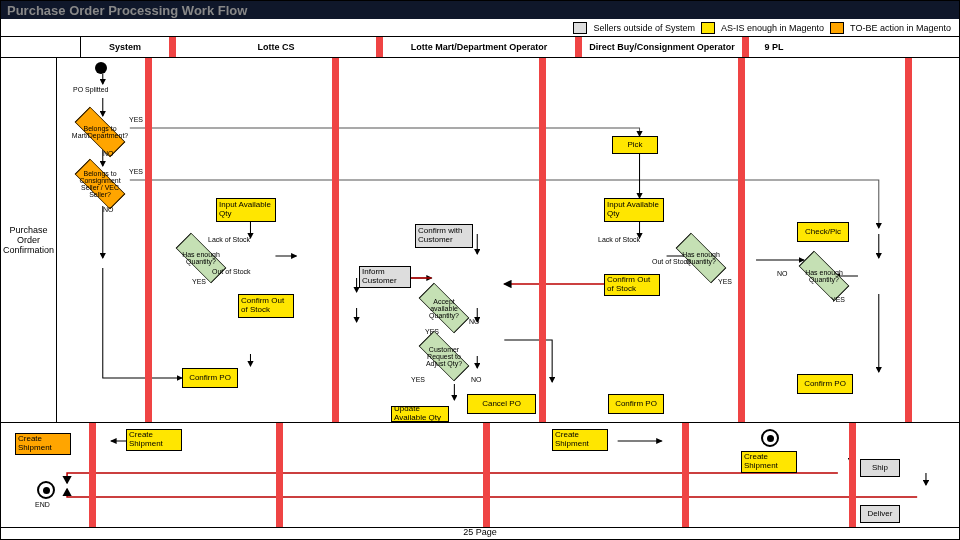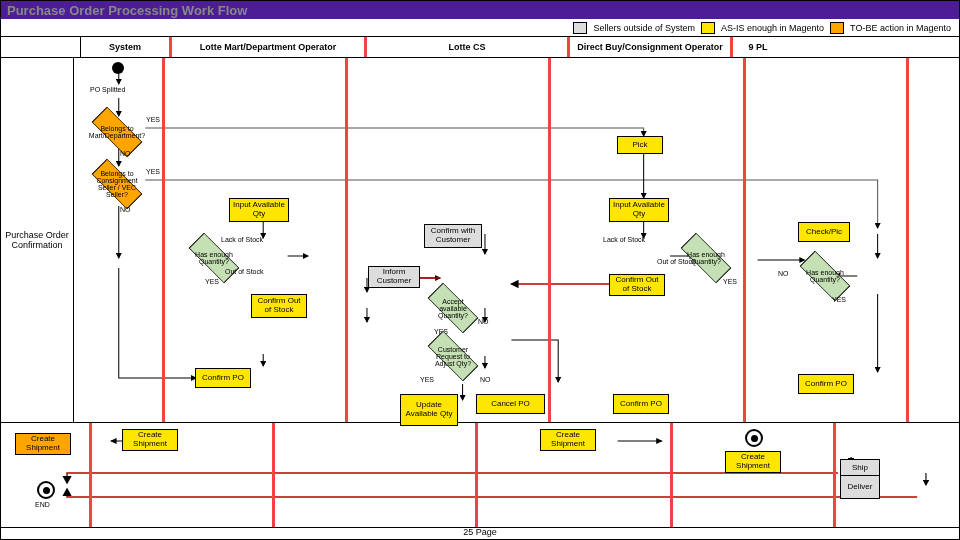--- a/index.html
+++ b/index.html
@@ -1,30 +1,30 @@
 <!DOCTYPE html>
 <html><head>
 <meta charset="utf-8">
 <style>
 html,body{margin:0;padding:0;font-family:Arial,sans-serif;font-size:9px;background:#fff}
 .wrap{width:960px;height:540px;position:relative;border:1px solid #000;box-sizing:border-box;overflow:hidden}
-.titlebar{background:#4c1d95;color:#888;font-size:13px;font-weight:bold;padding:2px 6px;height:18px;box-sizing:border-box}
+.titlebar{background:#0f172a;color:#888;font-size:13px;font-weight:bold;padding:2px 6px;height:18px;box-sizing:border-box}
 .legend{display:flex;justify-content:flex-end;gap:6px;align-items:center;padding:2px 8px;border-bottom:1px solid #000;height:18px;box-sizing:border-box}
 .legend-box{width:12px;height:10px;border:1px solid #000;display:inline-block}
 .lb-gray{background:#ddd}.lb-yel{background:#ffe600}.lb-org{background:#ffa500}
 .row{display:flex;border-bottom:1px solid #000}
 .rowhead{width:80px;border-right:1px solid #000;display:flex;align-items:center;justify-content:center;font-size:9px;padding:2px;box-sizing:border-box;text-align:center}
 .lanes{flex:1;display:flex}
-.lane{border-right:3px solid #ef4444;position:relative}
+.lane{border-right:7px solid #ef4444;position:relative}
 .lane:last-child{border-right:none}
 .l1{width:88px}.l2{width:180px}.l3{width:200px}.l4{width:192px}.l5{width:160px}.l6{width:50px}
 .lanehead{height:20px;font-size:9px;display:flex;align-items:center;justify-content:center;font-weight:bold;text-align:center}
 .body{height:364px}
 .footer{height:104px}
-.node{position:absolute;border:1px solid #000;text-align:center;display:flex;align-items:center;justify-content:center;padding:2px;box-sizing:border-box;font-size:8px;line-height:1.1}
+.node{position:absolute;border:1px solid #000;display:flex;align-items:center;justify-content:center;padding:2px;box-sizing:border-box;font-size:8px;line-height:1.1}
 .box-g{background:#ddd}.box-y{background:#ffe600}.box-o{background:#ffa500}
 .diamond{position:absolute;width:50px;height:36px;display:flex;align-items:center;justify-content:center}
 .diamond:before{content:"";position:absolute;inset:0;background:#c5e0b4;border:1px solid #000;transform:rotate(45deg) scaleY(.6)}
 .diamond span{position:relative;font-size:7px;text-align:center;line-height:1;z-index:1}
 .diamond.orange:before{background:#ffa500}
 .circle{width:12px;height:12px;background:#000;border-radius:50%;position:absolute}
 .ring{width:14px;height:14px;border:2px solid #000;border-radius:50%;position:absolute;display:flex;align-items:center;justify-content:center}
 .ring:after{content:"";width:7px;height:7px;background:#000;border-radius:50%}
 .lbl{position:absolute;font-size:7px}
 .page{position:absolute;bottom:2px;left:50%;transform:translateX(-50%);font-size:9px}
@@ -43,25 +43,25 @@
    <span class="legend-box lb-org"></span>
       <span>TO-BE action in Magento</span>
  </div>
 
  <div class="row">
    <div class="rowhead" style="height:20px"></div>
    <div class="lanes">
      <div class="lane l1">
           <div class="lanehead">System</div>
         </div>
+     <div class="lane l3">
+          <div class="lanehead">Lotte CS</div>
+        </div>
      <div class="lane l4">
           <div class="lanehead">Lotte Mart/Department Operator</div>
-        </div>
-     <div class="lane l3">
-          <div class="lanehead">Lotte CS</div>
         </div>
      <div class="lane l5">
           <div class="lanehead">Direct Buy/Consignment Operator</div>
         </div>
      <div class="lane l6">
           <div class="lanehead">9 PL</div>
         </div>
    </div>
  </div>
 
@@ -139,21 +139,21 @@
        <div class="diamond" style="left:80px;top:232px">
             <span>Accept available Quantity?</span>
           </div>
        <div class="lbl" style="left:86px;top:270px">YES</div>
        <div class="lbl" style="left:130px;top:260px">NO</div>
        <div class="diamond" style="left:80px;top:280px">
             <span>Customer Request to Adjust Qty?</span>
           </div>
        <div class="lbl" style="left:72px;top:318px">YES</div>
        <div class="lbl" style="left:132px;top:318px">NO</div>
-       <div class="node box-y" style="left:52px;top:336px;width:58px;height:32px">Update Available Qty</div>
+       <div class="node box-y" style="left:52px;top:348px;width:58px;height:16px">Update Available Qty</div>
        <div class="node box-y" style="left:128px;top:336px;width:69px;height:20px">Cancel PO</div>
      </div>
      <div class="lane l4">
        <div class="node box-y" style="left:66px;top:78px;width:46px;height:18px">Pick</div>
        <div class="node box-y" style="left:58px;top:140px;width:60px;height:24px">Input Available Qty</div>
        <div class="lbl" style="left:52px;top:178px">Lack of Stock</div>
        <div class="diamond" style="left:130px;top:182px">
             <span>Has enough Quantity?</span>
           </div>
        <div class="lbl" style="left:106px;top:200px">Out of Stock</div>
@@ -199,19 +199,19 @@
      <div class="lane l3"></div>
      <div class="lane l4">
        <div class="node box-y" style="left:62px;top:6px;width:56px;height:22px">Create Shipment</div>
      </div>
      <div class="lane l5">
        <div class="ring" style="left:72px;top:6px"></div>
        <div class="node box-y" style="left:52px;top:28px;width:56px;height:22px">Create Shipment</div>
      </div>
      <div class="lane l6">
        <div class="node box-g" style="left:4px;top:36px;width:40px;height:18px">Ship</div>
-       <div class="node box-g" style="left:4px;top:52px;width:40px;height:24px">Deliver</div>
+       <div class="node box-g" style="left:4px;top:82px;width:40px;height:18px">Deliver</div>
      </div>
    </div>
  </div>
 
  <div class="page">25 Page</div>
 </div>
 
 </body></html>

